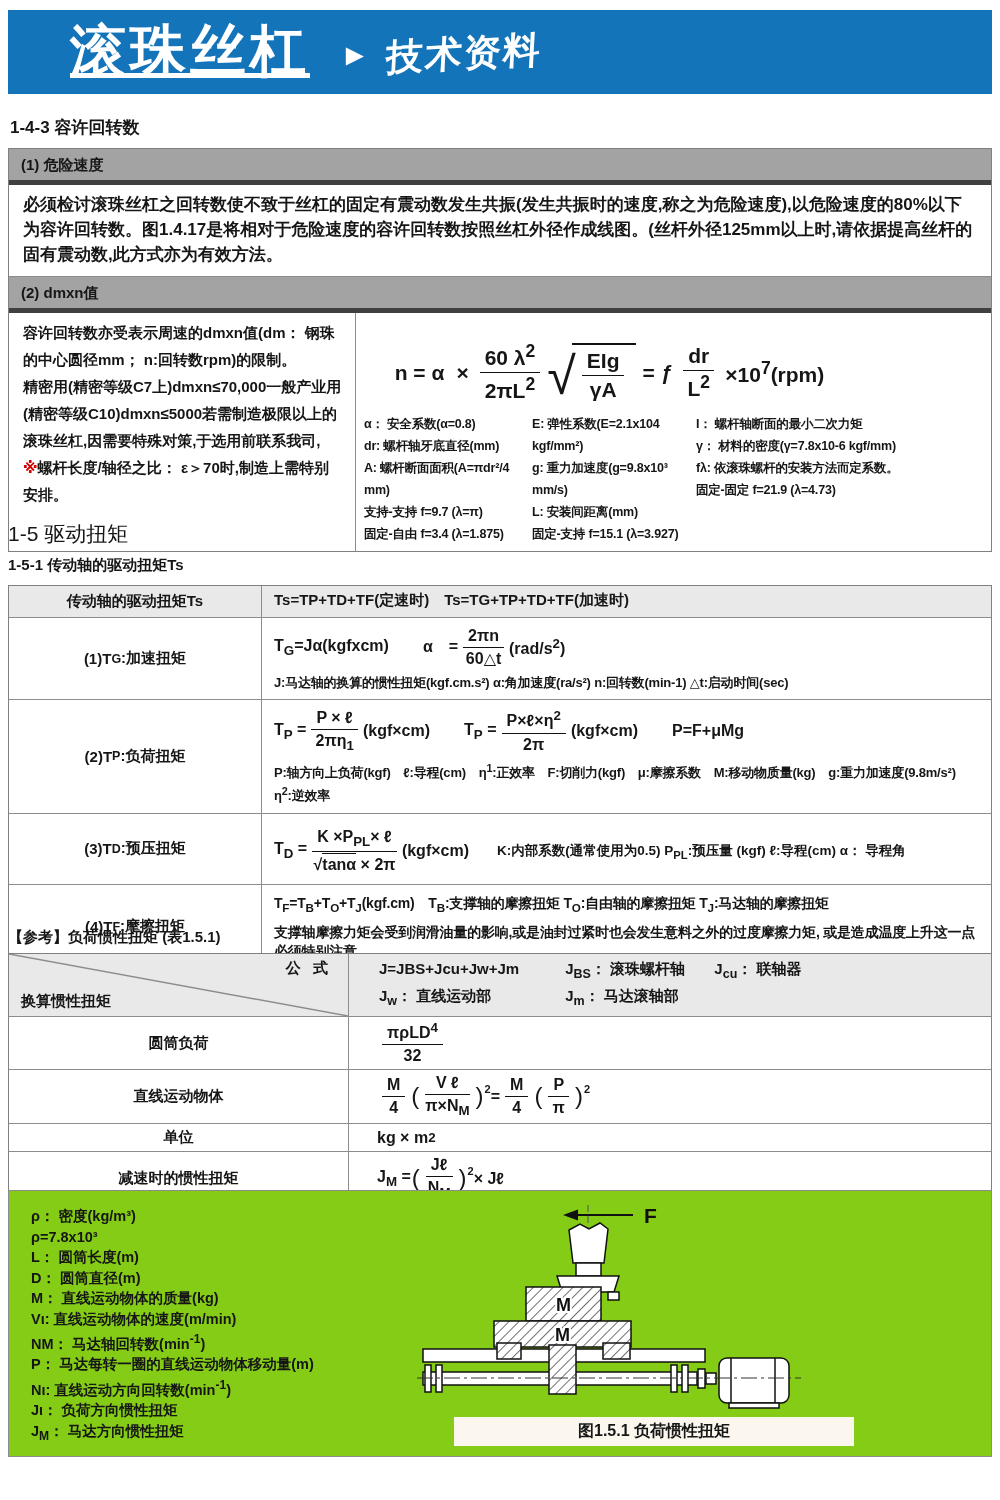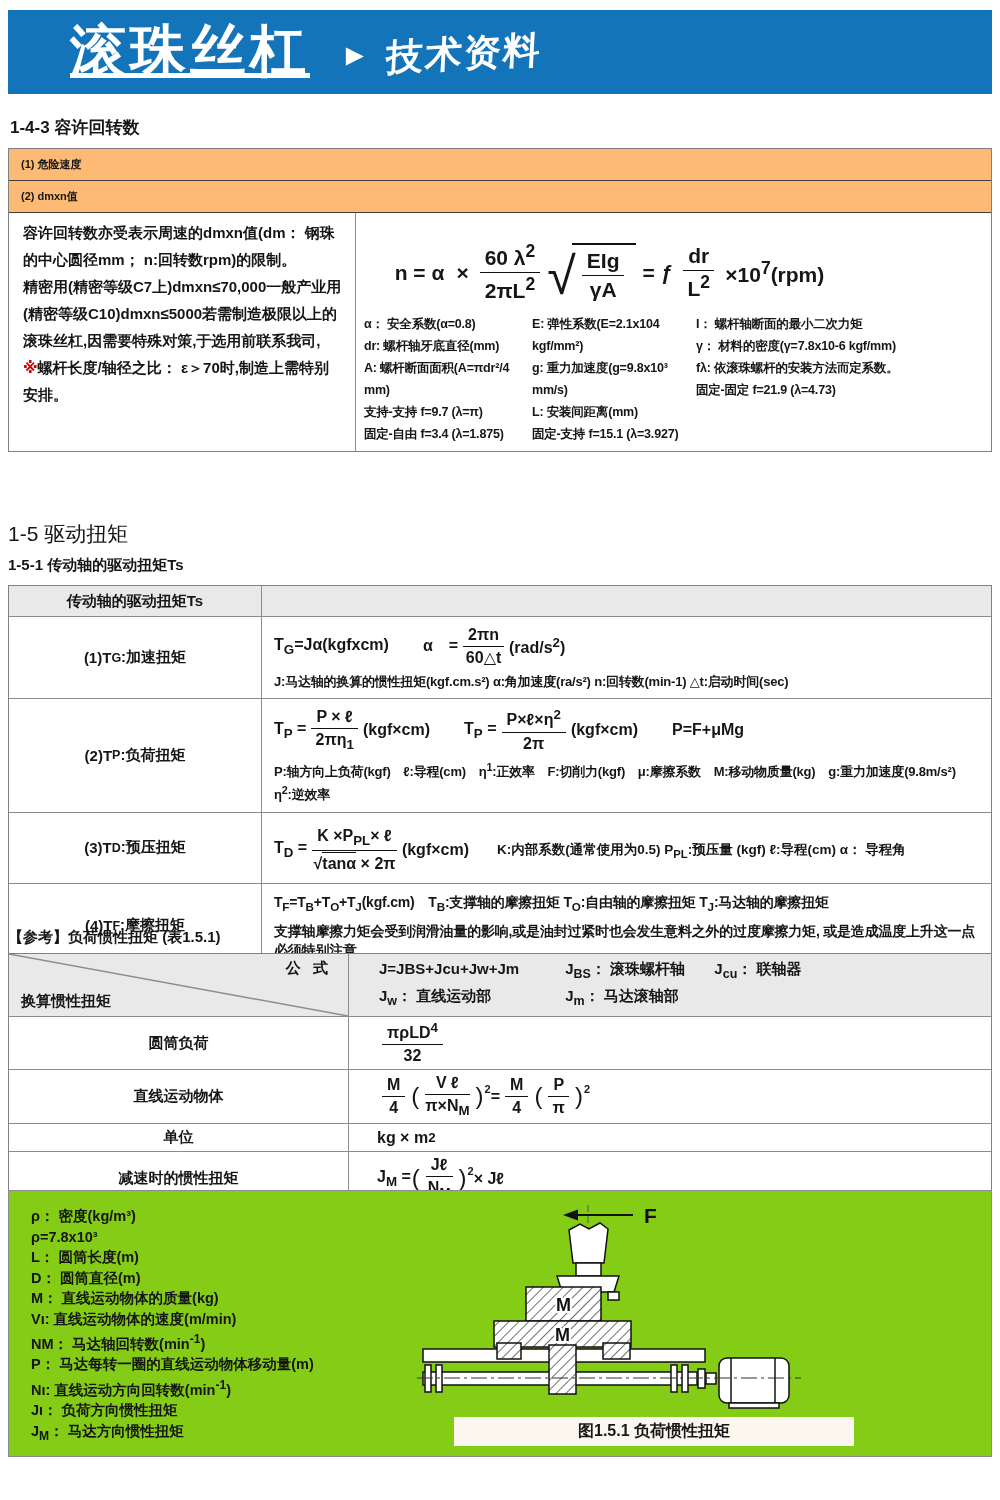--- a/index.html
+++ b/index.html
@@ -14,22 +14,22 @@
   .banner-subtitle{font-size:37px;font-weight:bold;transform:rotate(-3deg) skewX(-6deg);margin-top:4px;letter-spacing:2px;}
 
   
   .h143{position:absolute;left:10px;top:116px;font-size:17px;font-weight:bold;}
   .s15h{position:absolute;left:8px;top:520px;font-size:21px;font-weight:normal;}
   .s15sub{position:absolute;left:8px;top:556px;font-size:15px;font-weight:bold;}
   .refh{position:absolute;left:8px;top:928px;font-size:15px;font-weight:bold;}
 
   
   .tbl{position:absolute;left:8px;width:984px;border:1px solid #808080;box-sizing:border-box;background:#fff;}
-  .sec-head{height:31px;line-height:31px;padding:0 12px;background:#fdba74;border-bottom:1px solid #404040;
-            font-weight:bold;font-size:11px;}
+  .sec-head{height:31px;line-height:31px;padding:0 12px;background:#a3a3a3;border-bottom:5px solid #404040;
+            font-weight:bold;font-size:15px;}
 
   
   .tableA{top:148px;}
   .ta-body1{padding:7px 14px 9px;font-size:17px;line-height:25px;font-weight:600;border-bottom:1px solid #8c8c8c;}
   .ta-body2{display:flex;min-height:187px;}
   .ta-left{box-sizing:border-box;width:347px;border-right:1px solid #8c8c8c;padding:6px 12px 6px 14px;
            font-size:15px;line-height:27px;font-weight:600;}
   .red{color:#d60000;}
   .ta-right{flex:1;padding:12px 6px 6px 8px;}
   .bigformula{display:flex;align-items:center;justify-content:center;padding-right:130px;
@@ -98,20 +98,21 @@
   <div class="banner">
     <span class="banner-title">滚珠丝杠</span>
     <span class="banner-arrow">►</span>
     <span class="banner-subtitle">技术资料</span>
   </div>
 
   <div class="h143">1-4-3 容许回转数</div>
 
   <div class="tbl tableA">
     <div class="sec-head">(1) 危险速度</div>
+    <div class="ta-body1">必须检讨滚珠丝杠之回转数使不致于丝杠的固定有震动数发生共振(发生共振时的速度,称之为危险速度),以危险速度的80%以下为容许回转数。图1.4.17是将相对于危险速度的容许回转数按照丝杠外径作成线图。(丝杆外径125mm以上时,请依据提高丝杆的固有震动数,此方式亦为有效方法。</div>
     <div class="sec-head">(2) dmxn值</div>
     <div class="ta-body2">
       <div class="ta-left">
         <div>容许回转数亦受表示周速的dmxn值(dm： 钢珠的中心圆径mm； n:回转数rpm)的限制。</div>
         <div>精密用(精密等级C7上)dmxn≤70,000一般产业用(精密等级C10)dmxn≤5000若需制造极限以上的滚珠丝杠,因需要特殊对策,于选用前联系我司,</div>
         <div><span class="red">※</span><span>螺杆长度/轴径之比： ε＞70时,制造上需特别安排。</span></div>
       </div>
       <div class="ta-right">
         <div class="bigformula">
           <span class="sp">n = α</span>
@@ -153,20 +154,21 @@
       </div>
     </div>
   </div>
 
   <div class="s15h">1-5 驱动扭矩</div>
   <div class="s15sub">1-5-1 传动轴的驱动扭矩Ts</div>
 
   <div class="tbl tableB">
     <div class="tb-row tb-head">
       <div class="tb-label">传动轴的驱动扭矩Ts</div>
+      <div class="tb-content tb-hcontent">Ts=TP+TD+TF(定速时)　Ts=TG+TP+TD+TF(加速时)</div>
     </div>
     <div class="tb-row rh1">
       <div class="tb-label">(1)T<sub>G</sub>:加速扭矩</div>
       <div class="tb-content">
         <div class="f-line">
           <span>T<sub>G</sub>=Jα(kgfxcm)</span>
           <span class="gap"></span>
           <span>α　=</span>
           <span class="frac">
               <span class="fn">2πn</span>

